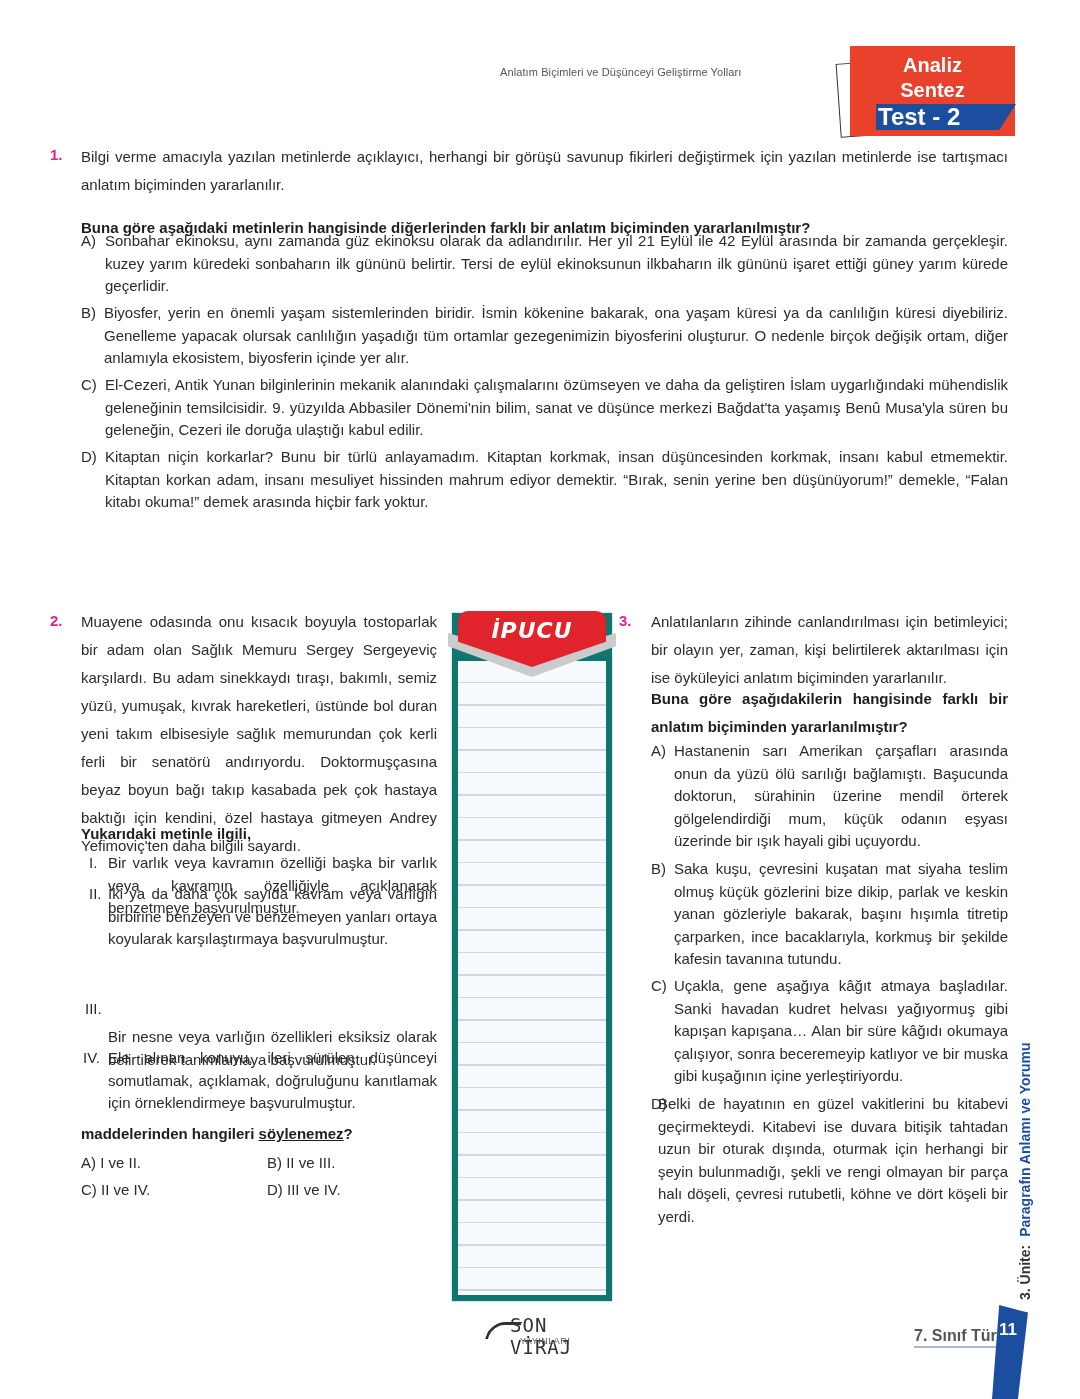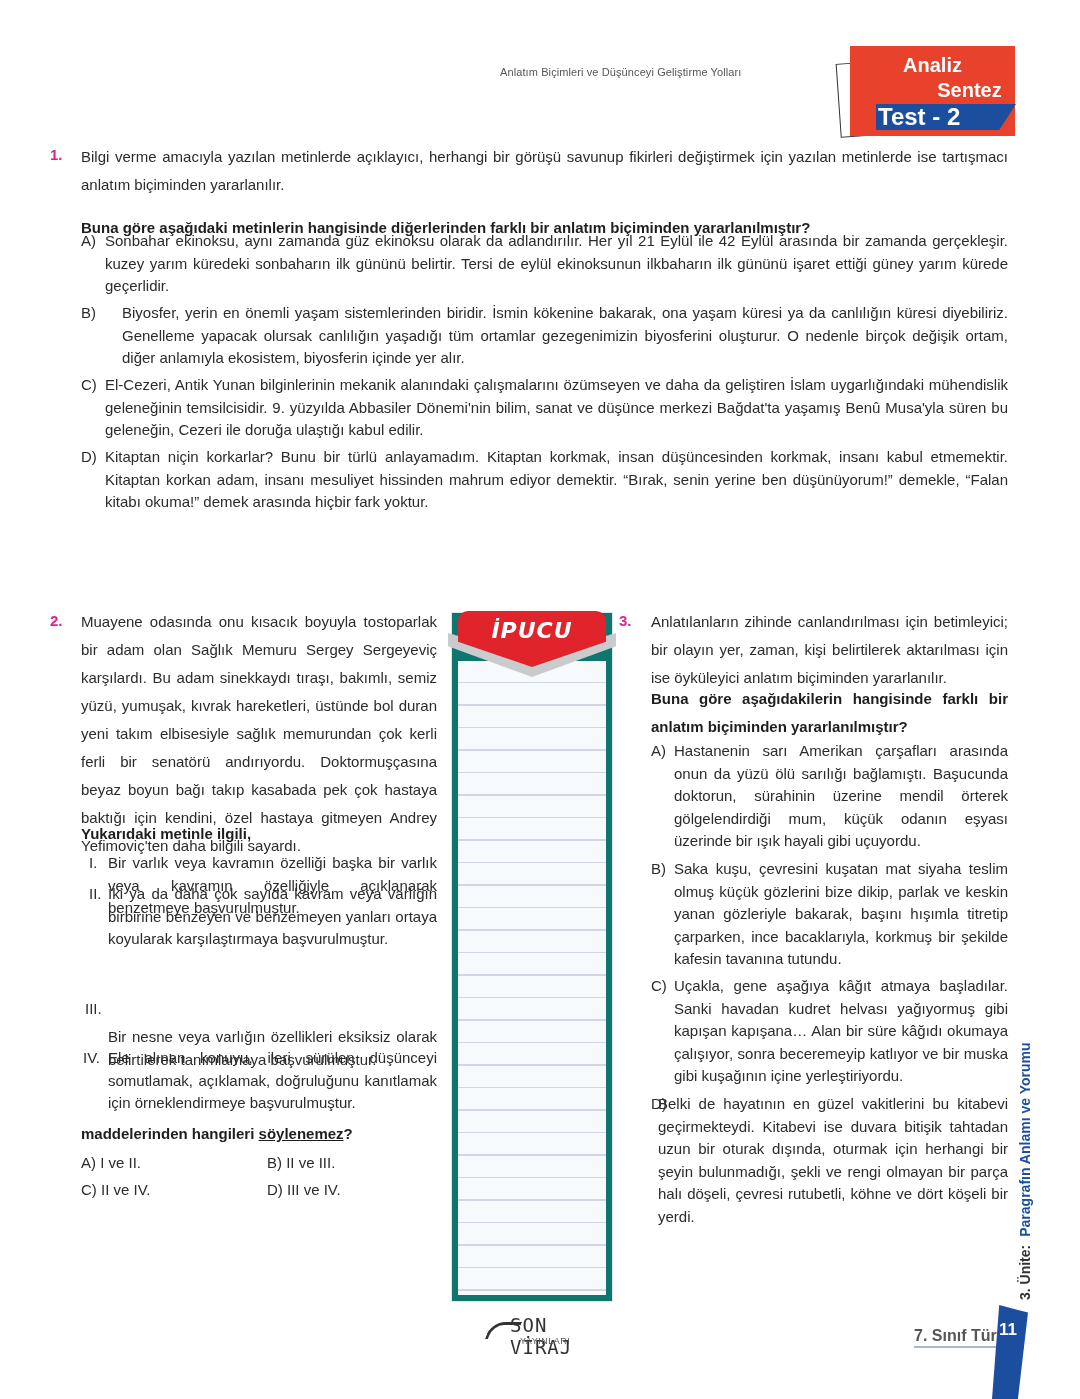--- a/index.html
+++ b/index.html
@@ -10,21 +10,21 @@
                   color: #555; letter-spacing: 0.1px; }
 
   .badge { position: absolute; left: 838px; top: 44px; width: 182px; height: 94px; }
   .badge .frame { position: absolute; left: 0; top: 14px; width: 165px; height: 72px;
                   border: 1.5px solid #333; transform: rotate(-4deg); }
   .badge .red { position: absolute; left: 12px; top: 2px; width: 165px; height: 90px;
                 background: #e8412c; }
   .badge .l1, .badge .l2 { position: absolute; left: 12px; width: 165px; text-align: center;
                 color: #fff; font-weight: bold; font-size: 20px; line-height: 26px; }
   .badge .l1 { top: 8px; }
-  .badge .l2 { top: 33px; margin-left: 37px; }
+  .badge .l2 { top: 33px; }
   .badge .blue { position: absolute; left: 38px; top: 60px; width: 140px; height: 26px;
                  background: #1c4ea0; clip-path: polygon(0 0, 100% 0, 88% 100%, 0 100%); }
   .badge .l3 { position: absolute; left: 40px; top: 59px; color: #fff; font-weight: bold;
                font-size: 24px; line-height: 28px; }
 
   .qnum { position: absolute; color: #e0218a; font-weight: bold; font-size: 15px; }
   .para { position: absolute; font-size: 15px; line-height: 28px; color: #2b2b2b; }
   .justify { text-align: justify; }
   .bold { font-weight: bold; color: #1e1e1e; }
   .opt { position: absolute; font-size: 15px; line-height: 22.5px; }
@@ -81,21 +81,21 @@
 <div class="qnum" style="left:50px; top:146px;">1.</div>
 <div class="para justify" style="left:81px; top:143px; width:927px;">Bilgi verme amacıyla yazılan metinlerde açıklayıcı, herhangi bir görüşü savunup fikirleri değiştirmek  için yazılan metinlerde ise  tartışmacı anlatım biçiminden yararlanılır.</div>
 <div class="para bold" style="left:81px; top:214px; width:927px;">Buna göre aşağıdaki metinlerin hangisinde diğerlerinden farklı bir anlatım biçiminden yararlanılmıştır?</div>
 
 <div class="opt" style="left:81px; top:230px; width:927px;">
   <span class="lab">A)</span>
   <span class="txt" style="margin-left:24px;">Sonbahar ekinoksu, aynı zamanda güz ekinoksu olarak da adlandırılır.  Her yıl 21 Eylül ile 42 Eylül arasında bir zamanda gerçekleşir. kuzey yarım küredeki sonbaharın ilk gününü belirtir. Tersi de eylül ekinoksunun ilkbaharın ilk gününü işaret ettiği güney yarım kürede geçerlidir.</span>
 </div>
 <div class="opt" style="left:81px; top:302px; width:927px;">
   <span class="lab">B)</span>
-  <span class="txt" style="margin-left:41px;">Biyosfer, yerin en önemli yaşam sistemlerinden biridir. İsmin kökenine bakarak, ona yaşam küresi ya da canlılığın küresi diyebiliriz. Genelleme yapacak olursak canlılığın yaşadığı tüm ortamlar gezegenimizin biyosferini oluşturur. O nedenle birçok değişik ortam, diğer anlamıyla ekosistem, biyosferin içinde yer alır.</span>
+  <span class="txt" style="margin-left:23px;">Biyosfer, yerin en önemli yaşam sistemlerinden biridir. İsmin kökenine bakarak, ona yaşam küresi ya da canlılığın küresi diyebiliriz. Genelleme yapacak olursak canlılığın yaşadığı tüm ortamlar gezegenimizin biyosferini oluşturur. O nedenle birçok değişik ortam, diğer anlamıyla ekosistem, biyosferin içinde yer alır.</span>
 </div>
 <div class="opt" style="left:81px; top:374px; width:927px;">
   <span class="lab">C)</span>
   <span class="txt" style="margin-left:24px;">El-Cezeri, Antik Yunan bilginlerinin mekanik alanındaki çalışmalarını özümseyen ve daha da geliştiren İslam uygarlığındaki mühendislik geleneğinin temsilcisidir. 9. yüzyılda Abbasiler Dönemi'nin bilim, sanat ve düşünce merkezi Bağdat'ta yaşamış Benû Musa'yla süren bu geleneğin, Cezeri ile doruğa ulaştığı kabul edilir.</span>
 </div>
 <div class="opt" style="left:81px; top:446px; width:927px;">
   <span class="lab">D)</span>
   <span class="txt" style="margin-left:24px;">Kitaptan niçin korkarlar? Bunu bir türlü anlayamadım. Kitaptan korkmak, insan düşüncesinden korkmak, insanı kabul etmemektir. Kitaptan korkan adam, insanı mesuliyet hissinden mahrum ediyor demektir. “Bırak, senin yerine ben düşünüyorum!” demekle, “Falan kitabı okuma!” demek arasında hiçbir fark yoktur.</span>
 </div>
 

